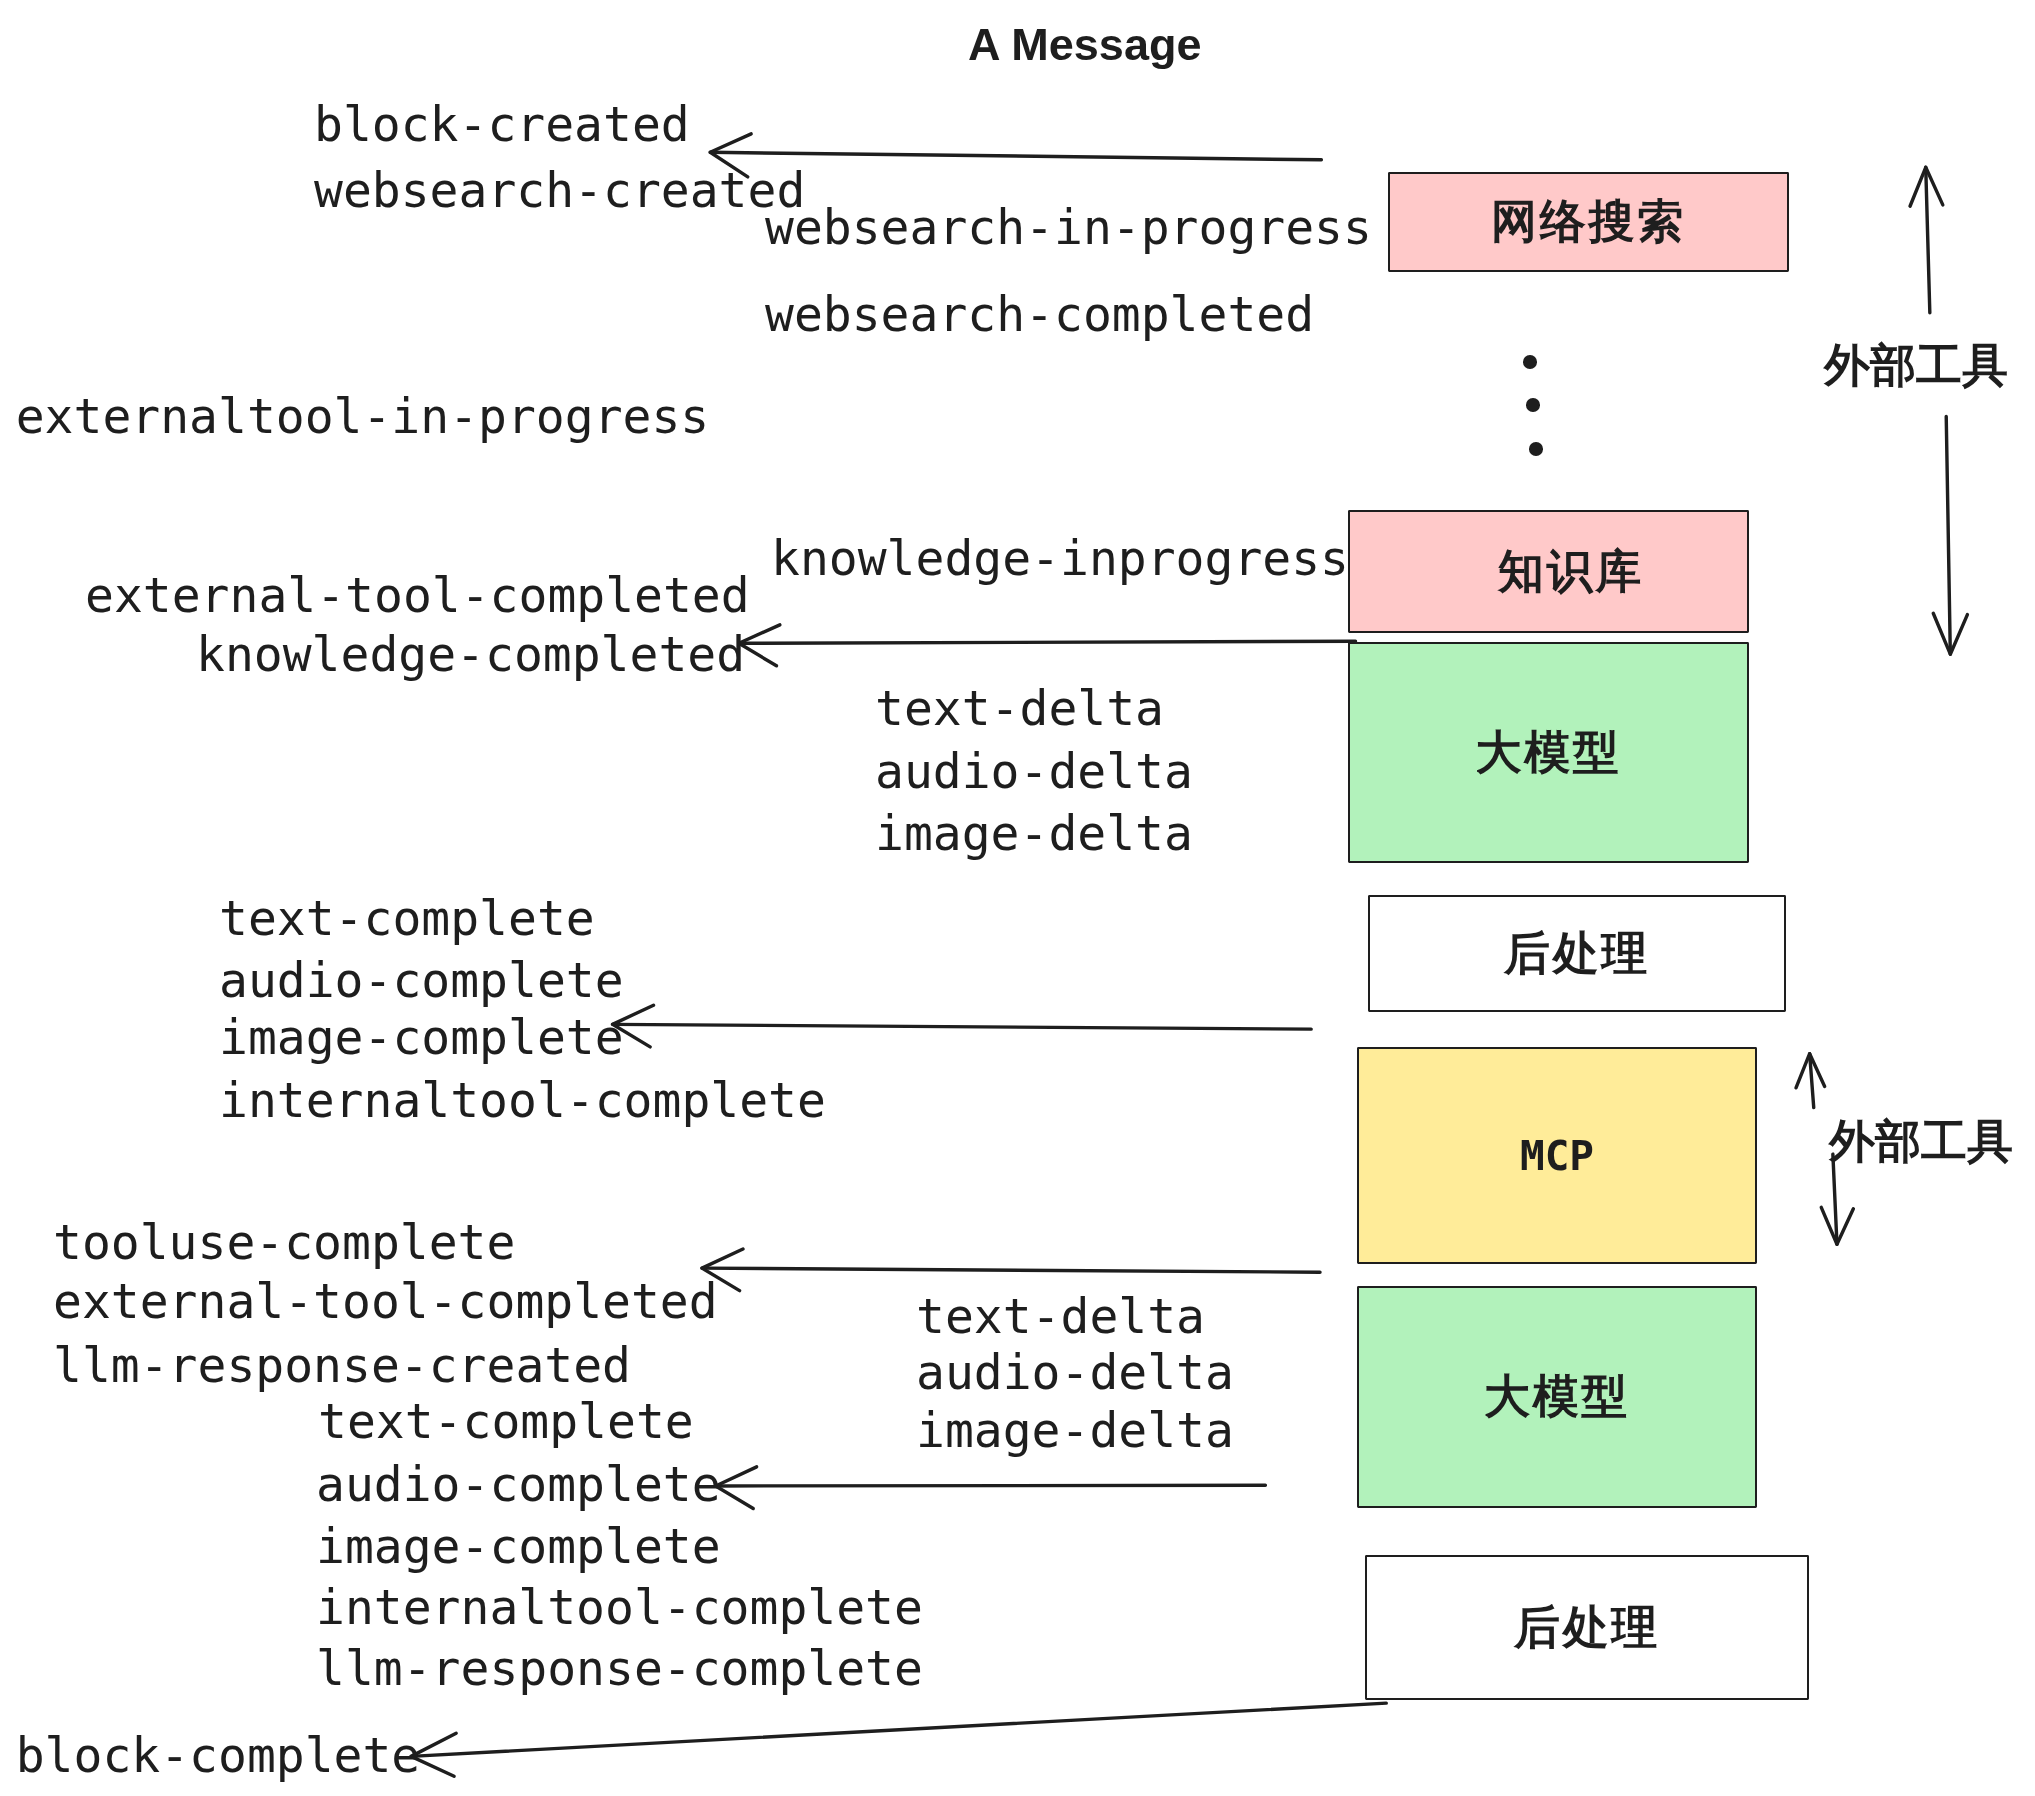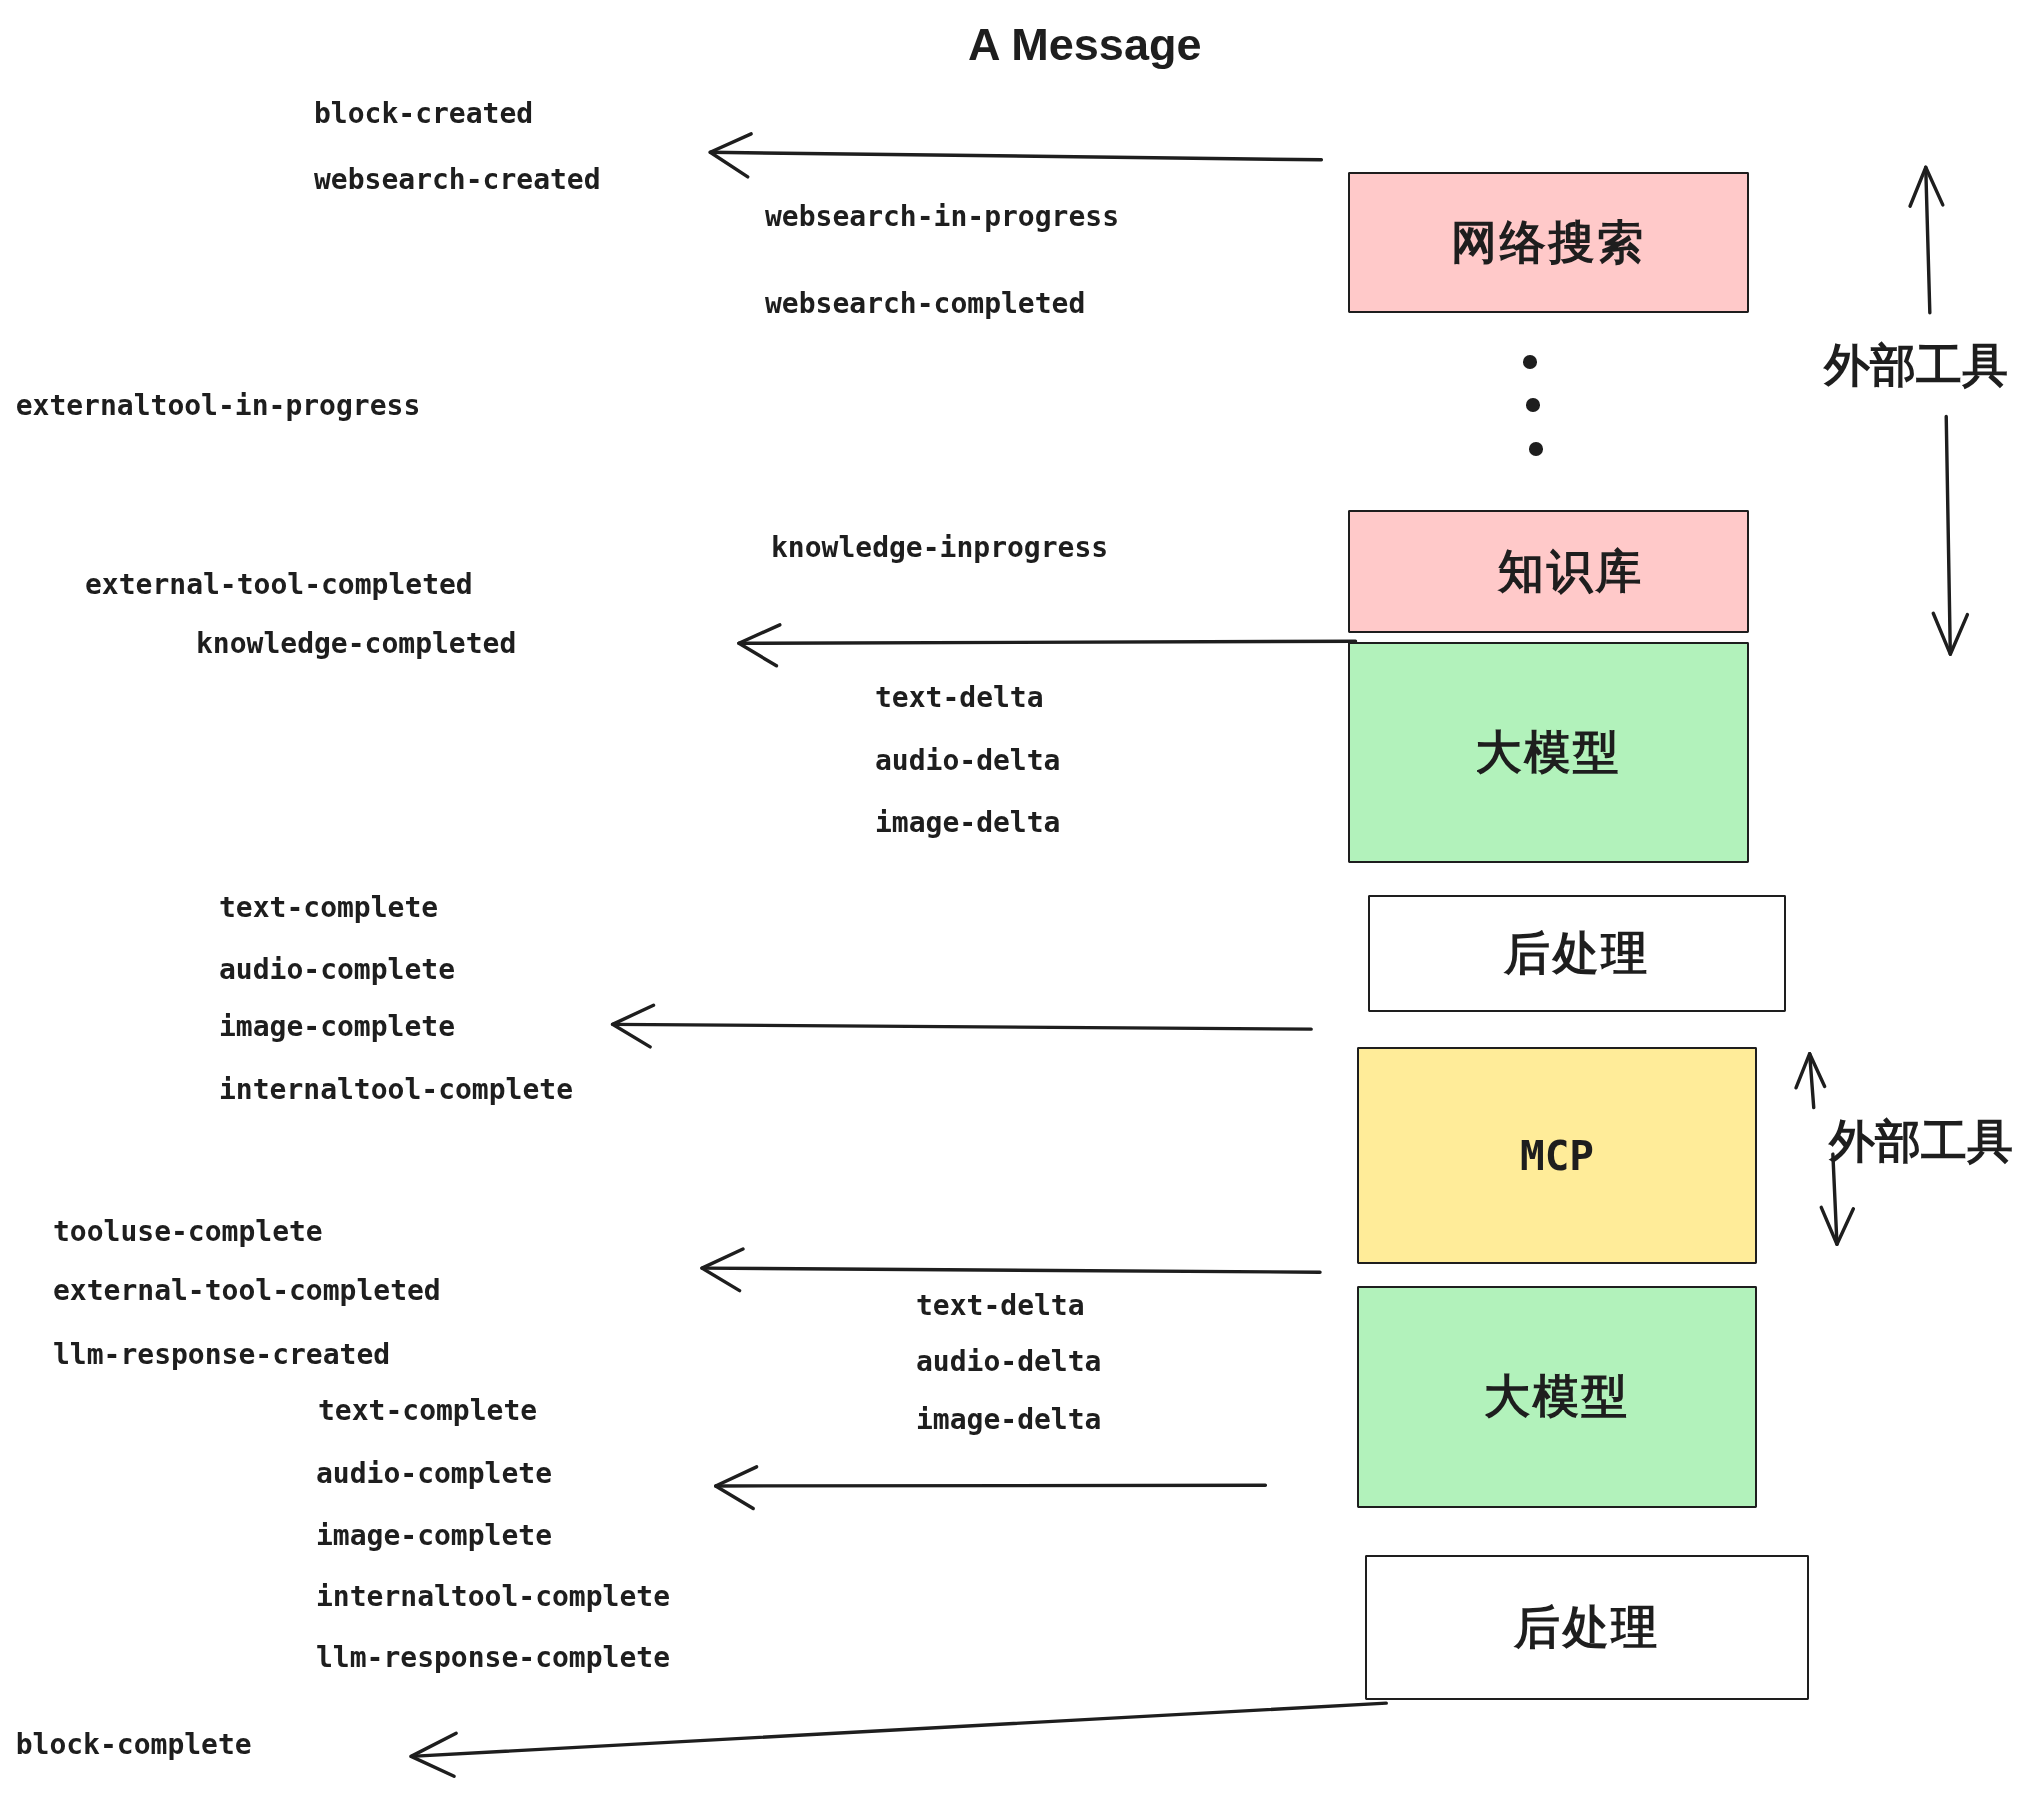--- a/index.html
+++ b/index.html
@@ -12,21 +12,21 @@
     overflow:hidden;
   }
   .title{
     position:absolute;
     font-family:Liberation Sans, sans-serif;
     font-size:45px;font-weight:bold;white-space:nowrap;
   }
   .ev{
     position:absolute;
     font-family:"DejaVu Sans Mono","Liberation Mono",monospace;
-    font-size:28px;font-weight:bold;line-height:1.0;white-space:nowrap;
+    font-size:48px;font-weight:normal;line-height:1.0;white-space:nowrap;
     z-index:3;
   }
   .box{
     position:absolute;
     box-sizing:border-box;
     border:2.7px solid #1e1e1e;
     border-radius:1.4px;
     display:flex;align-items:center;justify-content:center;
     z-index:2;
   }
@@ -144,21 +144,21 @@
   <div class="ev" style="left:916px;top:1406px;">image-delta</div>
 
   <div class="ev" style="left:318px;top:1397px;">text-complete</div>
   <div class="ev" style="left:316px;top:1460px;">audio-complete</div>
   <div class="ev" style="left:316px;top:1522px;">image-complete</div>
   <div class="ev" style="left:316px;top:1583px;">internaltool-complete</div>
   <div class="ev" style="left:316px;top:1644px;">llm-response-complete</div>
 
   <div class="ev" style="left:15.7px;top:1731px;">block-complete</div>
 
-  <div class="box fill-pink" style="left:1348px;top:172px;width:401px;height:141px;">
+  <div class="box fill-pink" style="left:1388px;top:172px;width:401px;height:100px;">
     <span class="lbl">网络搜索</span>
   </div>
 
   <div class="dot" style="left:1523px;top:355px;"></div>
   <div class="dot" style="left:1526px;top:398px;"></div>
   <div class="dot" style="left:1529px;top:442px;"></div>
 
   <div class="box fill-pink" style="left:1348px;top:510px;width:401px;height:123px;padding-left:45px;">
     <span class="lbl">知识库</span>
   </div>

